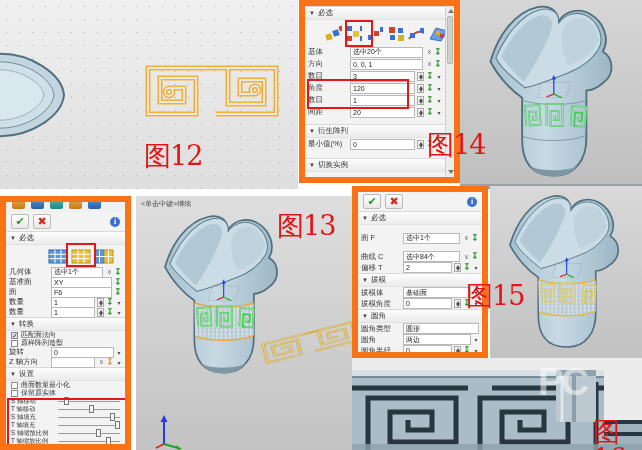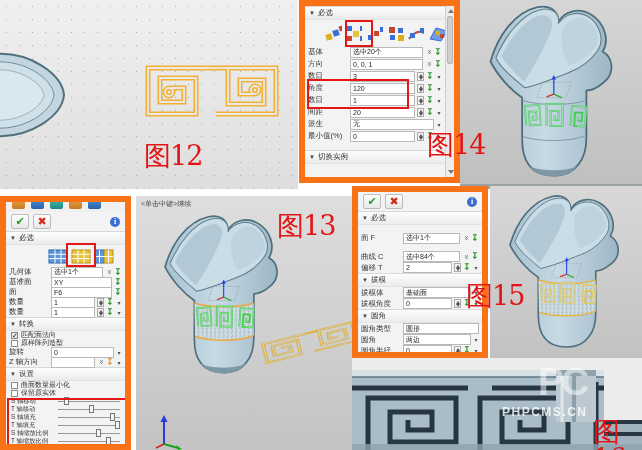--- a/index.html
+++ b/index.html
@@ -187,24 +187,23 @@
   <div class="row" style="height:12px">
     <span class="lbl">间距</span>
     <span class="val">20</span>
     <span class="spin">
           <i class="up"></i>
           <i class="dn"></i>
         </span>
     <span class="garr">↧</span>
     <span class="caret">▾</span>
   </div>
-  <div class="row" style="height:12px">
-    <span class="lbl">派生</span>
-    <span class="val">无</span>
-    <span class="caret">▾</span>
+  <div class="sect" style="margin-top:6px">
+    <span class="tri">▼</span>
+    <span>衍生阵列</span>
   </div>
   <div class="row" style="height:12px">
     <span class="lbl">最小值(%)</span>
     <span class="val">0</span>
     <span class="spin">
           <i class="up"></i>
           <i class="dn"></i>
         </span>
     <span class="garr">↧</span>
     <span class="caret">▾</span>
@@ -604,21 +603,20 @@
     </g>
     <rect x="204" y="12" width="40" height="52" fill="#bcc9d1"></rect>
     <path d="M204,12 h40 v6 h-40 Z" fill="#8fa3ae"></path>
     <line x1="210" y1="18" x2="210" y2="64" stroke="#e8eef1" stroke-width="3" opacity="0.8"></line>
     <line x1="222" y1="18" x2="222" y2="64" stroke="#6d8390" stroke-width="4" opacity="0.6"></line>
     <rect x="252" y="64" width="38" height="28" fill="#9fb2bd"></rect>
     <path d="M252,64 h38 M252,76 h38" stroke="#263741" stroke-width="4" fill="none"></path>
     <rect x="0" y="86" width="290" height="6" fill="#8fa3ae" opacity="0.8"></rect>
   </svg>
   <span class="wm-logo">PC</span>
-  <span class="wm-site">PHPCMS.CN</span>
 </div>
 
 <span class="figlabel" style="left:144px;top:142px">图12</span>
 <span class="figlabel" style="left:277px;top:212px">图13</span>
 <span class="figlabel" style="left:427px;top:131px">图14</span>
 <span class="figlabel" style="left:466px;top:282px">图15</span>
 <span class="figlabel" style="left:593px;top:418px">图16</span>
 
 </div>
 

